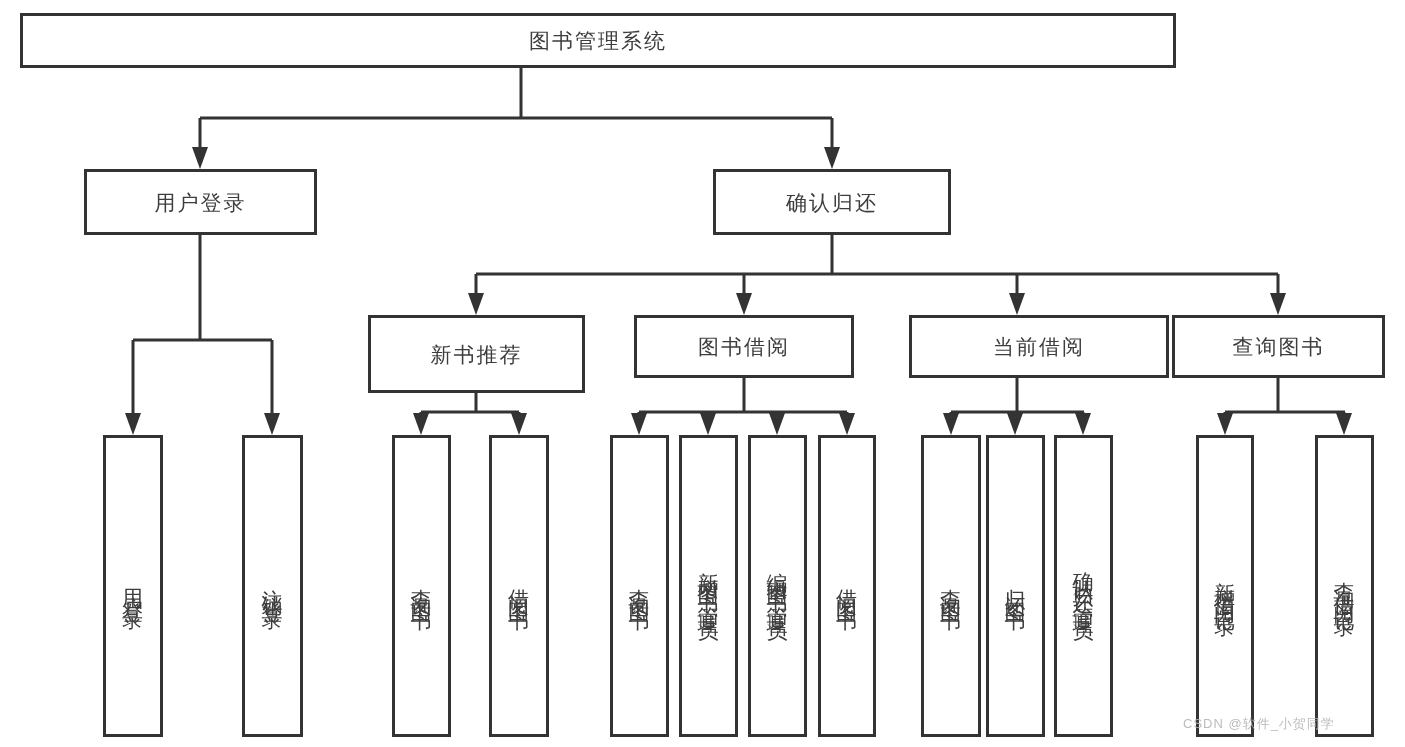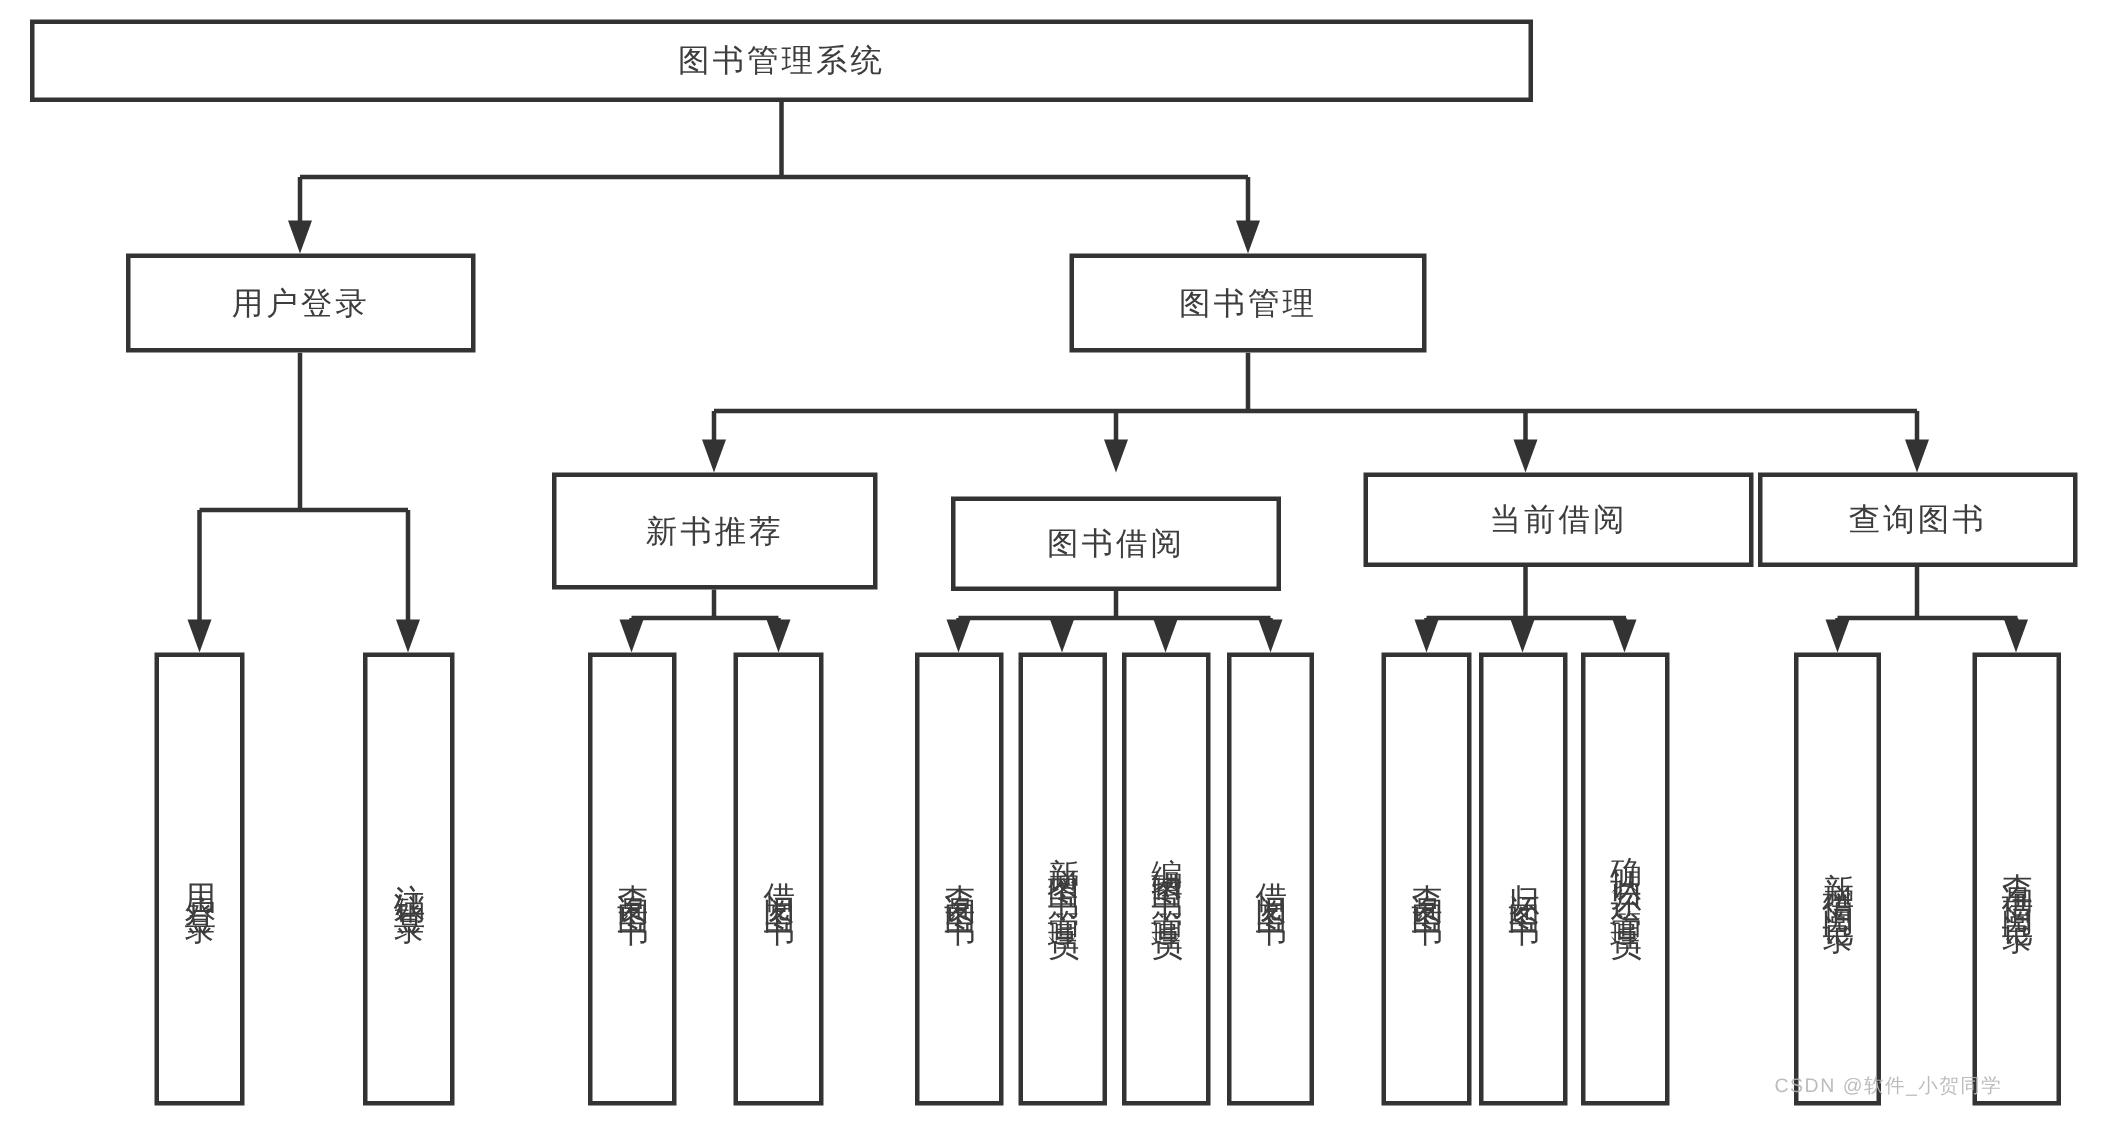--- a/index.html
+++ b/index.html
@@ -86,27 +86,27 @@
       <polygon points="769,413 785,413 777,435"></polygon>
       <polygon points="839,413 855,413 847,435"></polygon>
       <polygon points="943,413 959,413 951,435"></polygon>
       <polygon points="1007,413 1023,413 1015,435"></polygon>
       <polygon points="1075,413 1091,413 1083,435"></polygon>
       <polygon points="1217,413 1233,413 1225,435"></polygon>
       <polygon points="1336,413 1352,413 1344,435"></polygon>
     </g>
   </svg>
 
-  <div class="box" style="left:20px; top:13px; width:1002px; height:55px;">图书管理系统</div>
+  <div class="box" style="left:20px; top:13px; width:1156px; height:55px;">图书管理系统</div>
 
   <div class="box" style="left:84px; top:169px; width:233px; height:66px;">用户登录</div>
-  <div class="box" style="left:713px; top:169px; width:238px; height:66px;">图书管理</div>
+  <div class="box" style="left:713px; top:169px; width:238px; height:66px;">确认归还</div>
 
   <div class="box" style="left:368px; top:315px; width:217px; height:78px;">新书推荐</div>
-  <div class="box" style="left:634px; top:331px; width:220px; height:63px;">图书借阅</div>
+  <div class="box" style="left:634px; top:315px; width:220px; height:63px;">图书借阅</div>
   <div class="box" style="left:909px; top:315px; width:260px; height:63px;">当前借阅</div>
   <div class="box" style="left:1172px; top:315px; width:213px; height:63px;">查询图书</div>
 
   <div class="box vert" style="left:103px; top:435px; width:60px; height:302px;">用户登录</div>
   <div class="box vert" style="left:242px; top:435px; width:61px; height:302px;">注销登录</div>
 
   <div class="box vert" style="left:392px; top:435px; width:59px; height:302px;">查询图书</div>
   <div class="box vert" style="left:489px; top:435px; width:60px; height:302px;">借阅图书</div>
 
   <div class="box vert" style="left:610px; top:435px; width:59px; height:302px;">查询图书</div>

